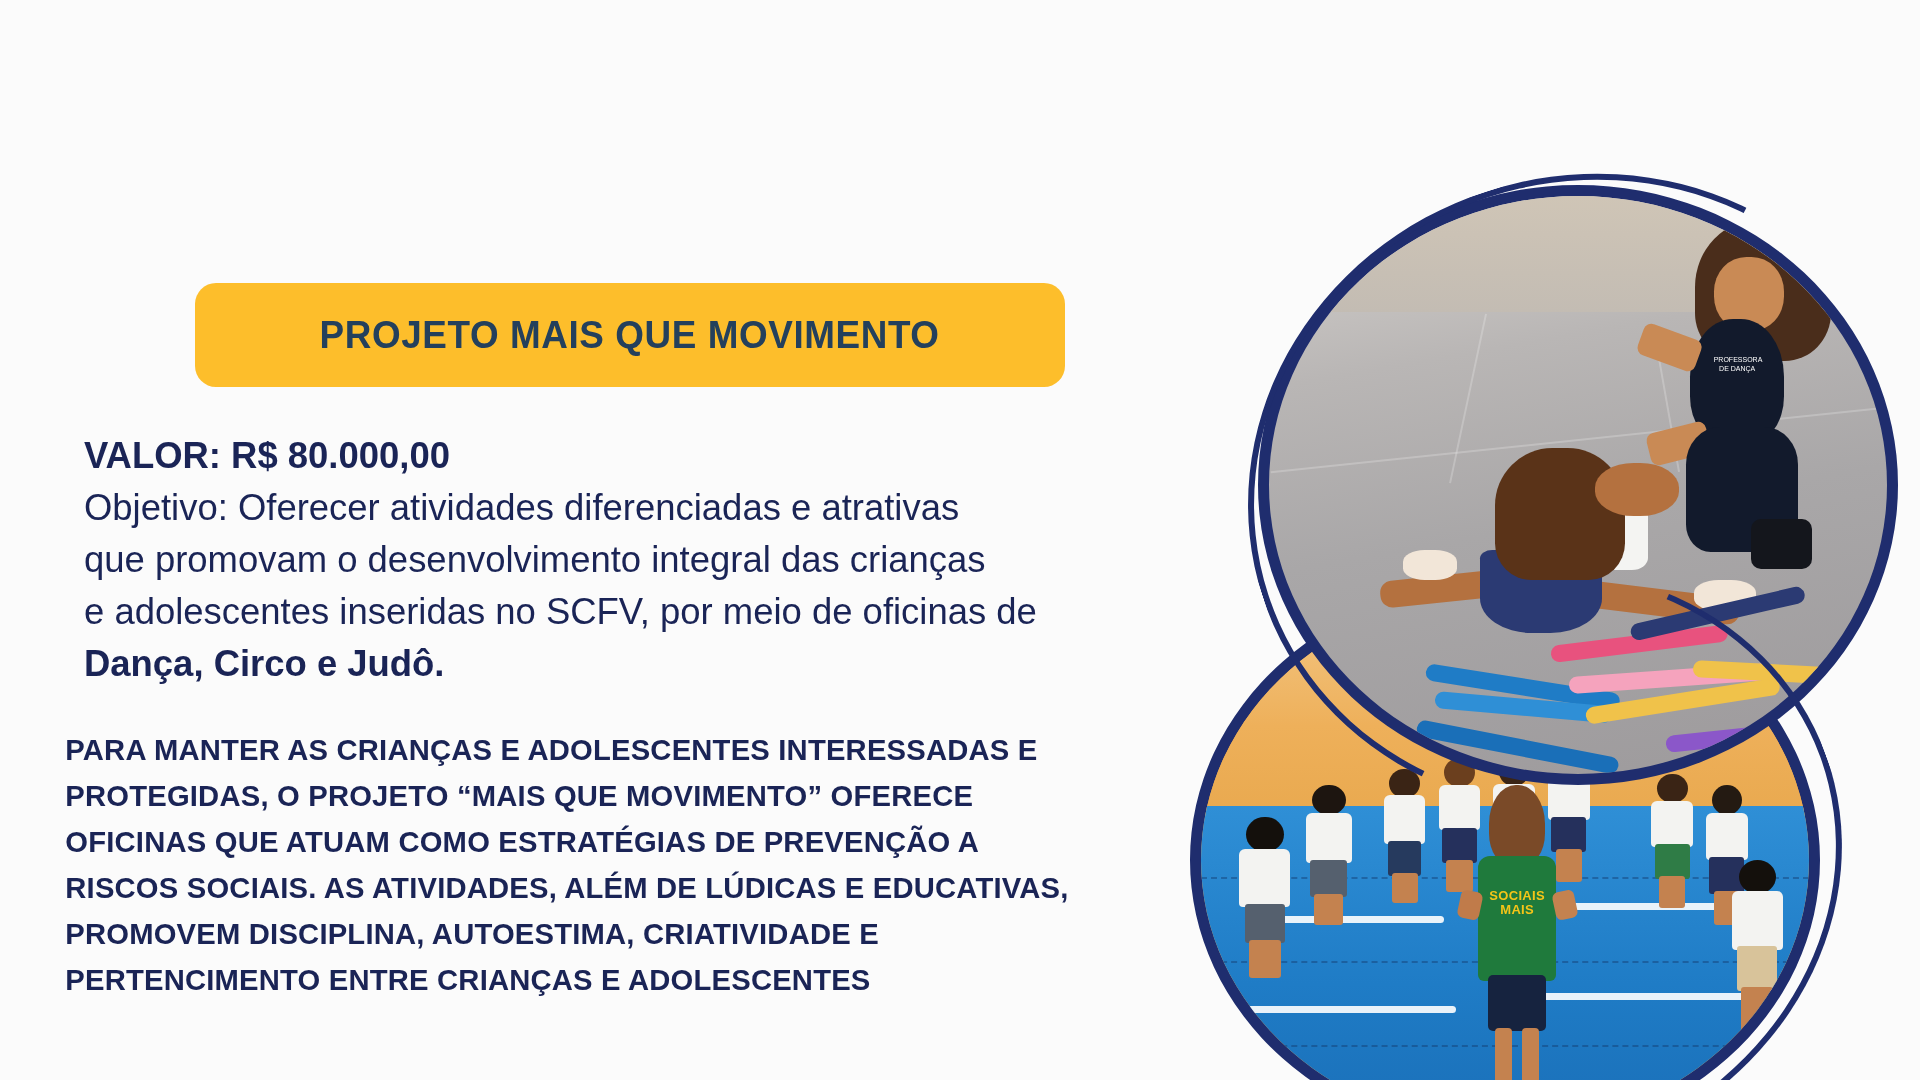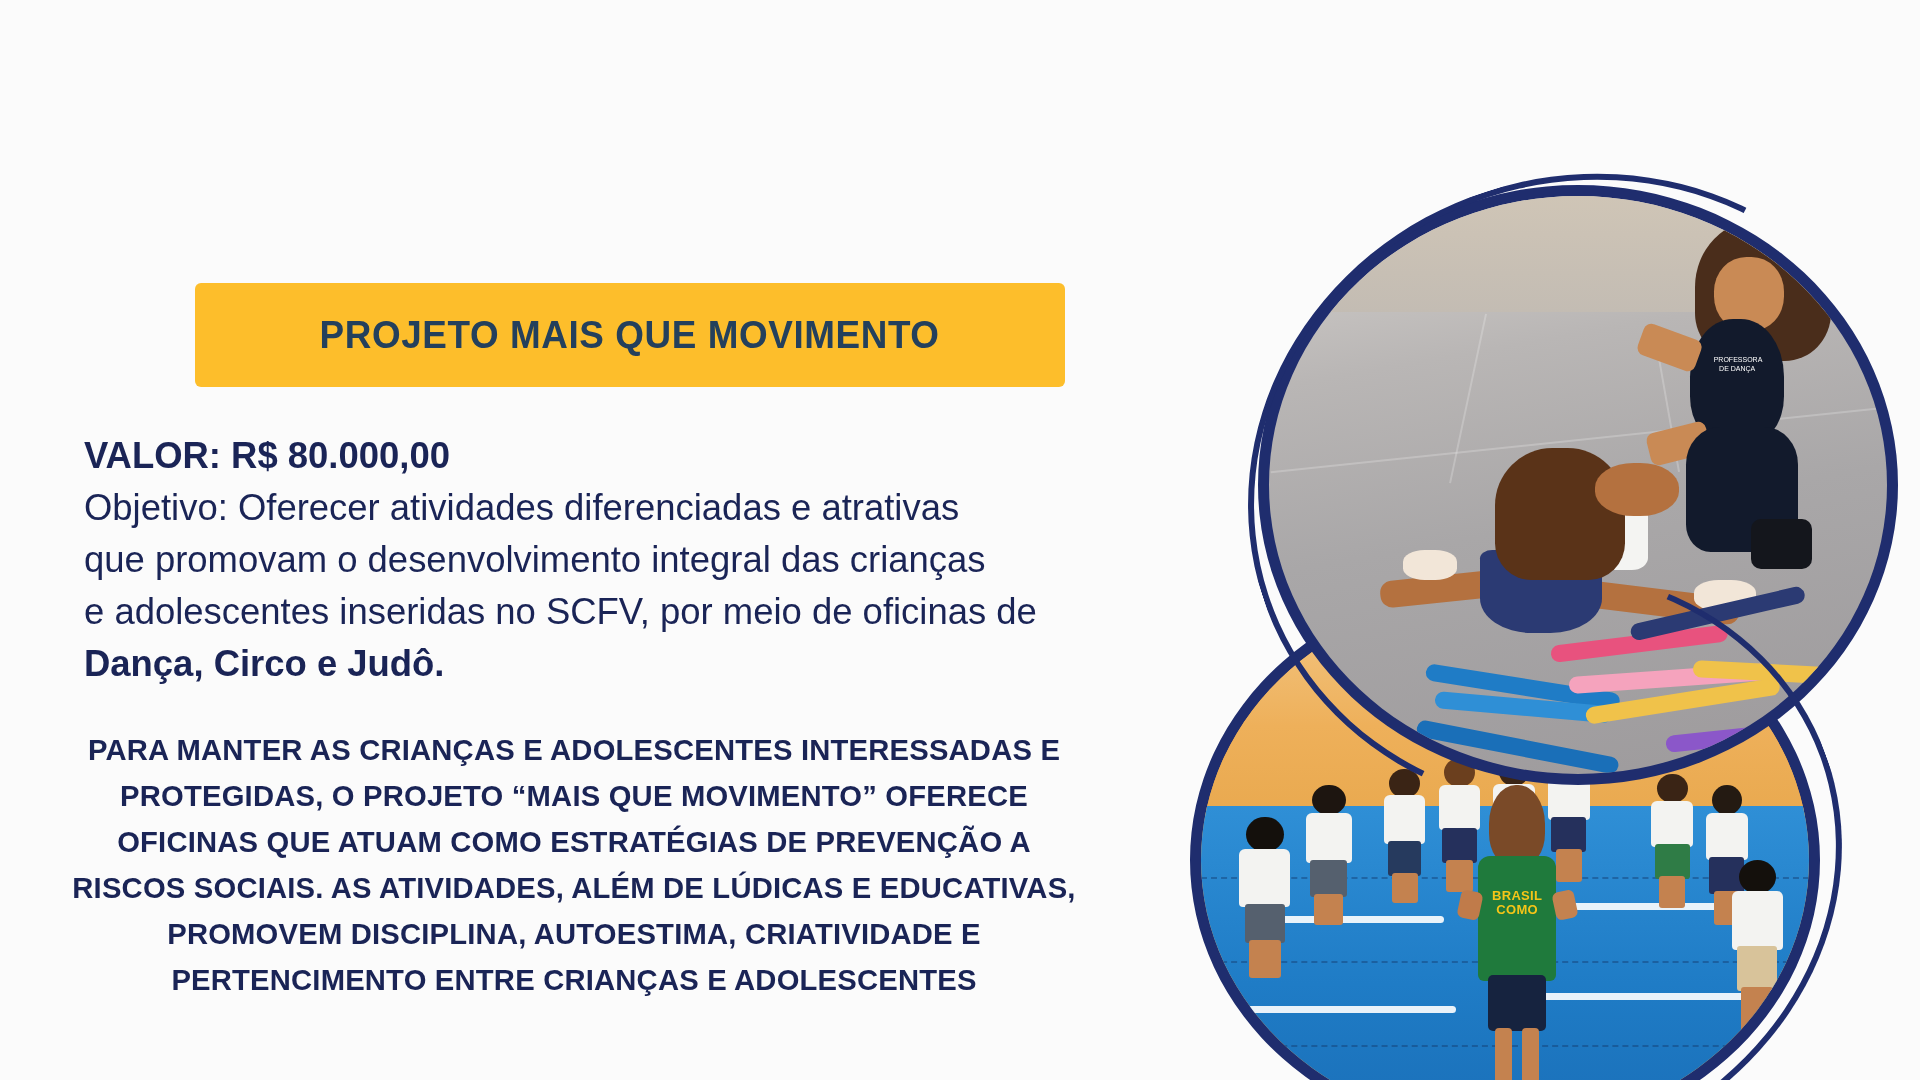--- a/index.html
+++ b/index.html
@@ -53,21 +53,21 @@
     height: 853px;
   }
 
   .project-pill {
     position: absolute;
     left: 195px;
     top: 56px;
     width: 870px;
     height: 104px;
     background: #fdbe2b;
-    border-radius: 6px;
+    border-radius: 21px;
     display: flex;
     align-items: center;
     justify-content: center;
     box-sizing: border-box;
   }
   .project-pill-label {
     color: #24405c;
     font-weight: 700;
     font-size: 38px;
     letter-spacing: 0.6px;
@@ -88,24 +88,24 @@
     white-space: nowrap;
     transform: scaleX(0.985);
     transform-origin: left center;
   }
   .body-line.bold {
     font-weight: 700;
   }
 
   .cta-block {
     position: absolute;
-    left: 44px;
+    left: 60px;
     top: 500px;
     width: 1060px;
-    text-align: center;
+    text-align: left;
   }
   .cta-line {
     color: #1a2456;
     font-weight: 700;
     font-size: 29.5px;
     line-height: 46px;
     letter-spacing: 0.2px;
     white-space: nowrap;
     transform: scaleX(0.99);
   }
@@ -353,22 +353,22 @@
         <div class="head" style="left:22%; top:0; width:56%; height:20%; background:#14100c;"></div>
         <div class="torso" style="left:12%; top:18%; width:76%; height:34%; background:#f3f3f1;"></div>
         <div class="legs" style="left:20%; top:50%; width:60%; height:26%; background:#d8c39a;"></div>
         <div class="legs" style="left:26%; top:74%; width:48%; height:26%; background:#c4824f;"></div>
       </div>
 
       <div class="kid" style="left:42%; top:36%; width:20%; height:58%;">
         <div class="instructor-hair" style="left:27%; top:0; width:46%; height:26%;"></div>
         <div class="instructor-shirt" style="left:18%; top:23%; width:64%; height:40%;">
           <div class="instructor-text" style="top:26%;">
-            <span>BRASIL</span><br>
-            <span>COMO</span>
+            <span>SOCIAIS</span><br>
+            <span>MAIS</span>
           </div>
         </div>
         <div class="skin" style="left:2%;  top:34%; width:18%; height:9%; border-radius:6px; transform:rotate(12deg);"></div>
         <div class="skin" style="left:80%; top:34%; width:18%; height:9%; border-radius:6px; transform:rotate(-12deg); background:#c4824f;"></div>
         <div class="instructor-shorts" style="left:26%; top:61%; width:48%; height:18%;"></div>
         <div class="skin" style="left:32%; top:78%; width:14%; height:22%; background:#c4824f; border-radius:4px;"></div>
         <div class="skin" style="left:54%; top:78%; width:14%; height:22%; background:#c4824f; border-radius:4px;"></div>
       </div>
     </div>
 

